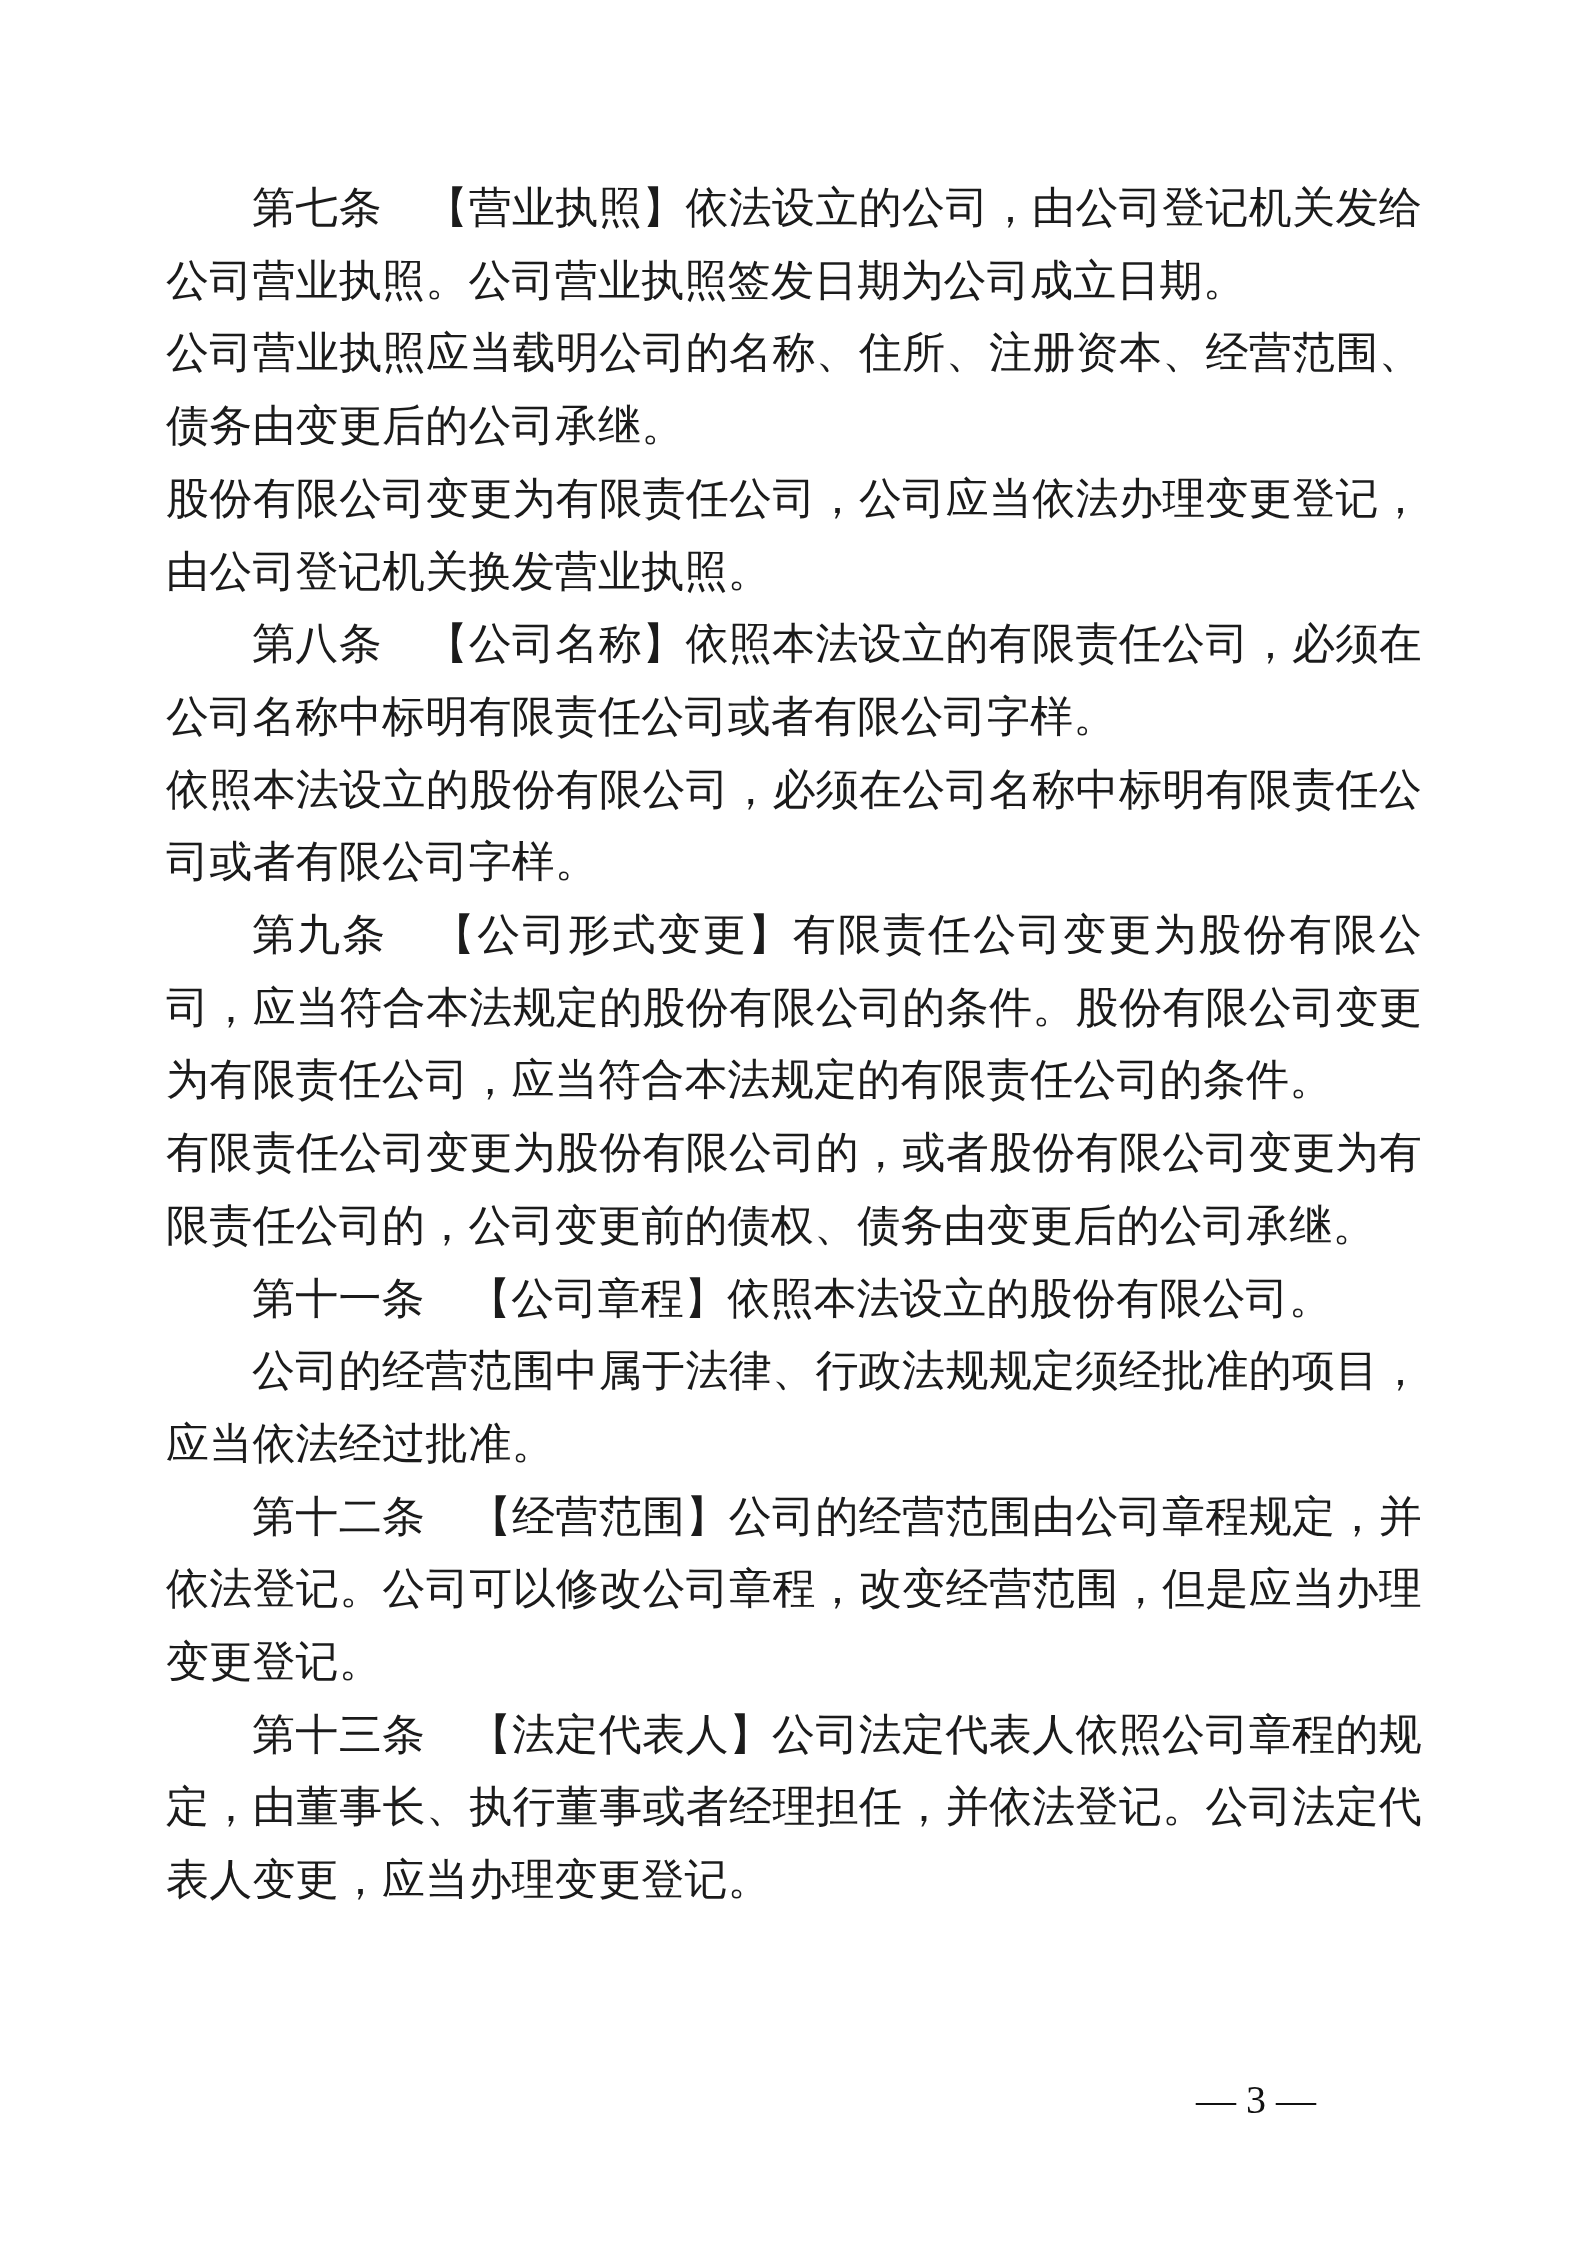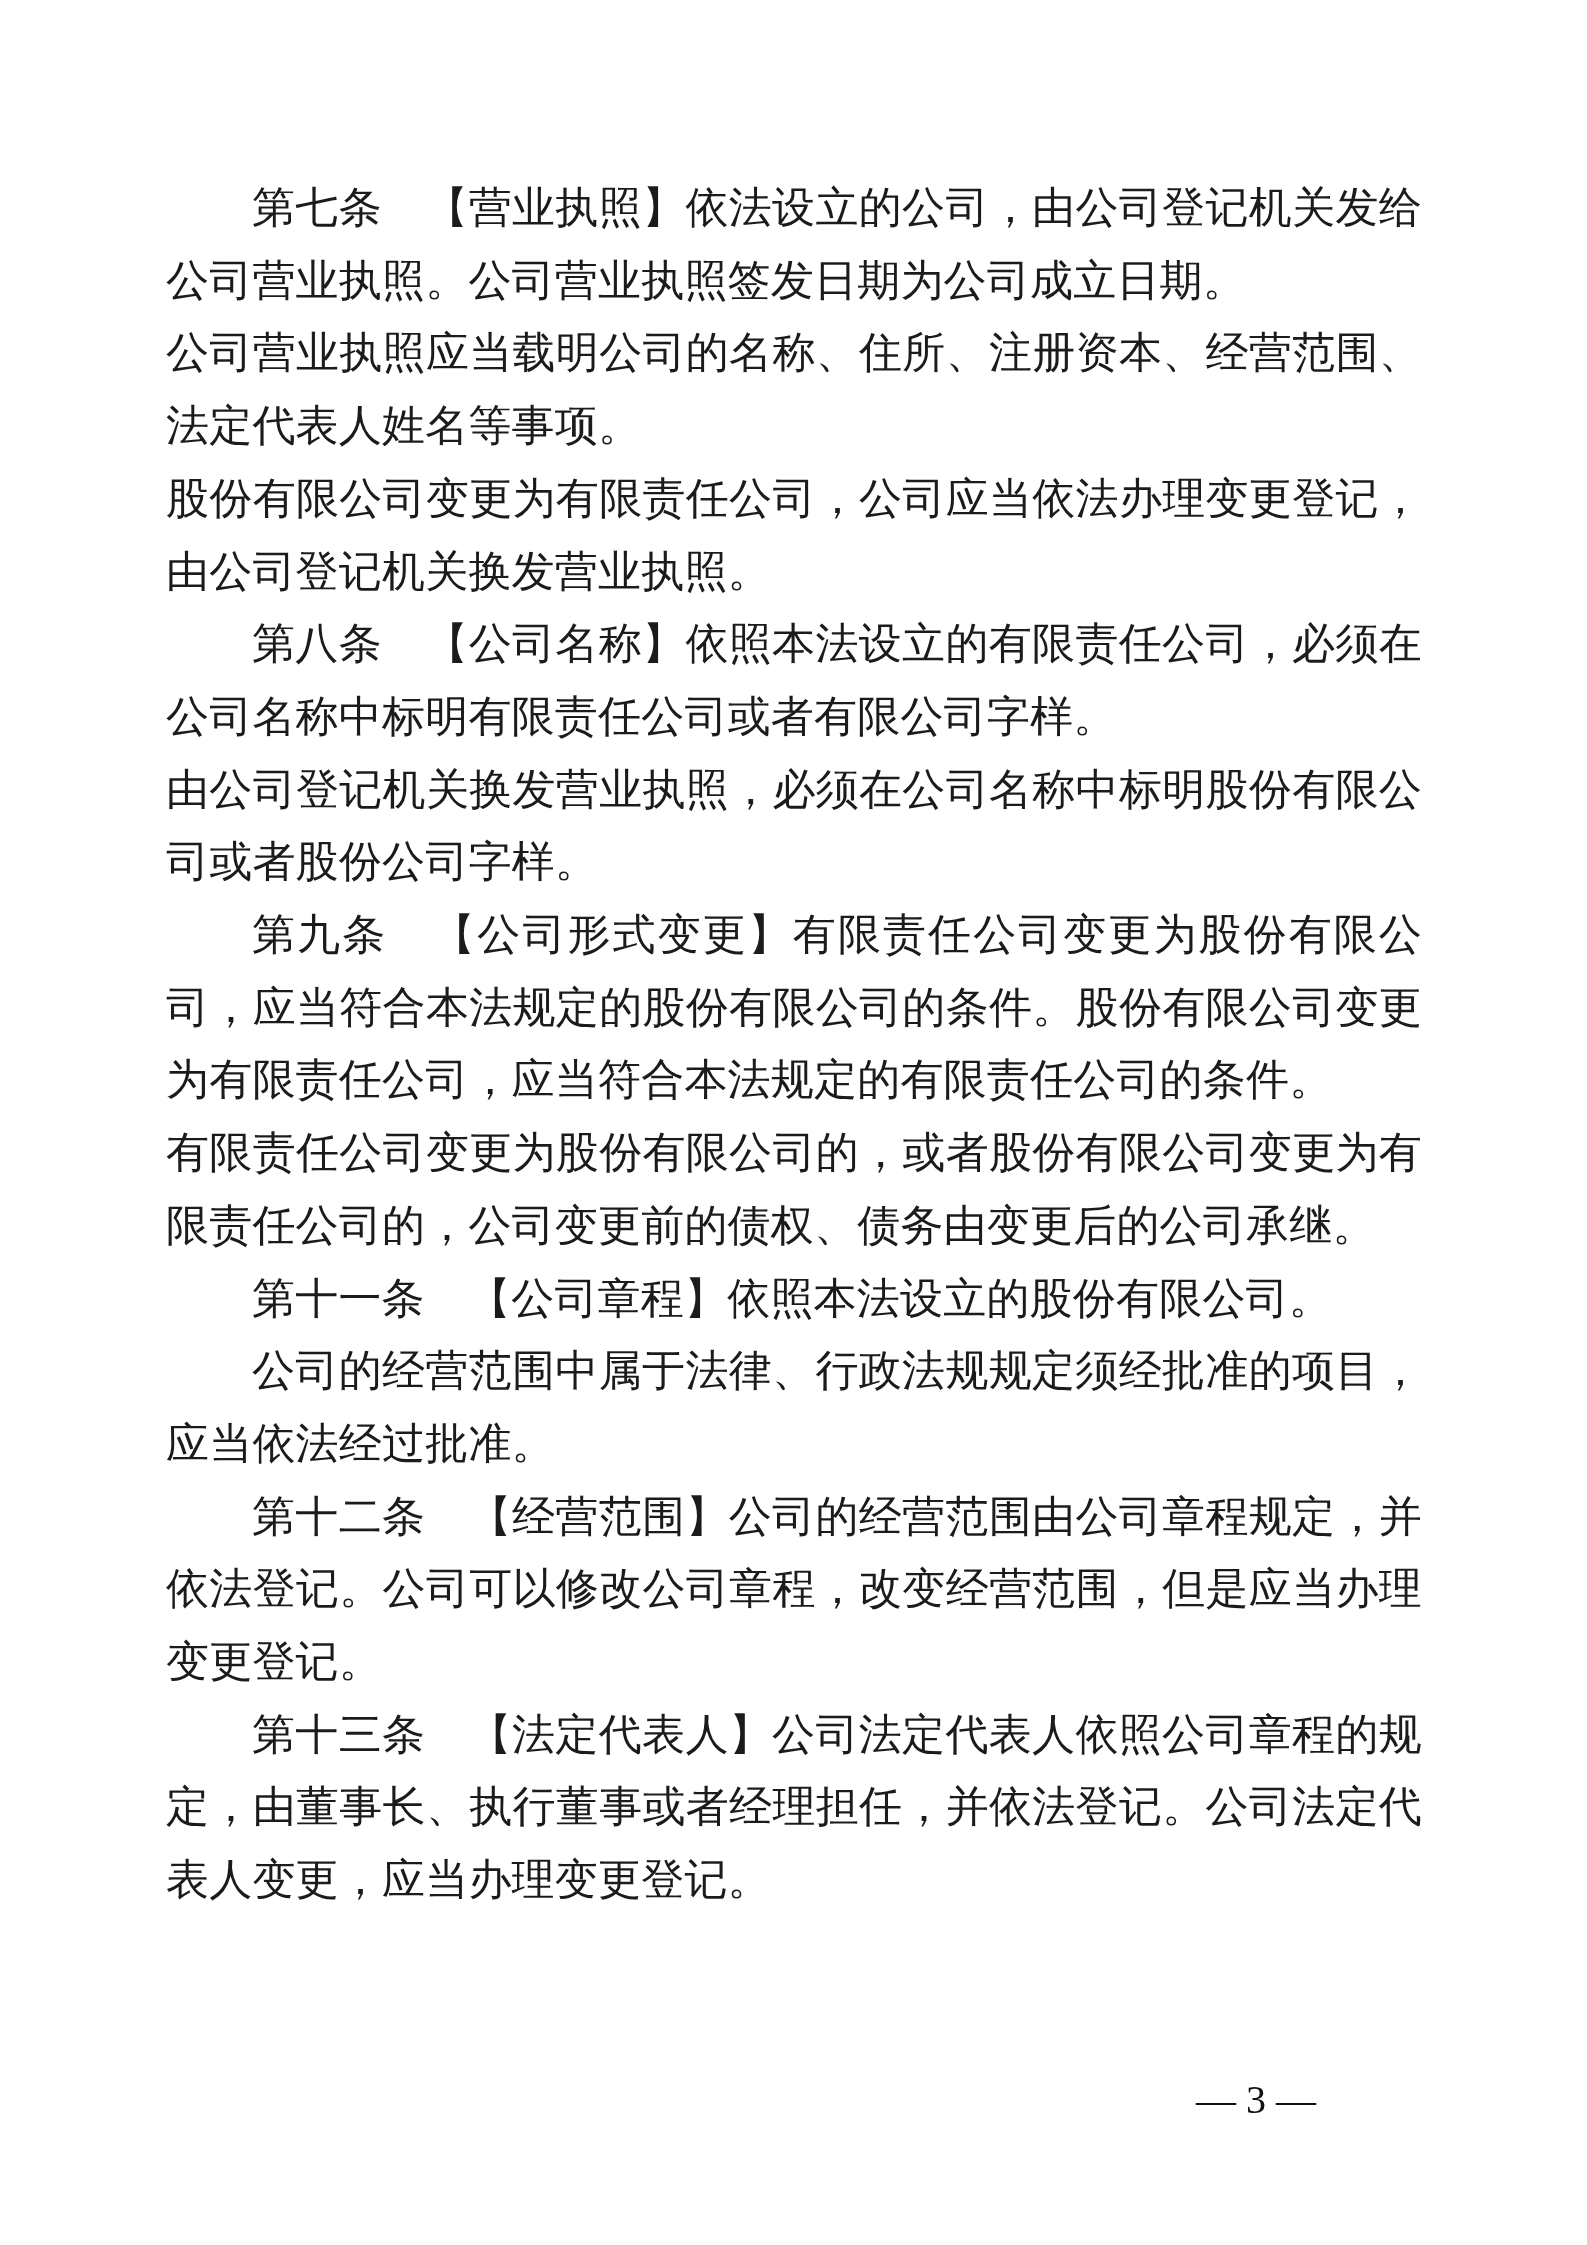--- a/index.html
+++ b/index.html
@@ -54,24 +54,24 @@
   }
 </style>
 </head>
 <body>
 
 <div class="page">
 
   <div class="page-body">
 
   <p class="para indent">第七条　【营业执照】依法设立的公司，由公司登记机关发给公司营业执照。公司营业执照签发日期为公司成立日期。</p>
-      <p class="para">公司营业执照应当载明公司的名称、住所、注册资本、经营范围、法定代表人姓名等事项。</p>
+      <p class="para">公司营业执照应当载明公司的名称、住所、注册资本、经营范围、债务由变更后的公司承继。</p>
       <p class="para">股份有限公司变更为有限责任公司，公司应当依法办理变更登记，由公司登记机关换发营业执照。</p>
       <p class="para indent">第八条　【公司名称】依照本法设立的有限责任公司，必须在公司名称中标明有限责任公司或者有限公司字样。</p>
-      <p class="para">由公司登记机关换发营业执照，必须在公司名称中标明股份有限公司或者股份公司字样。</p>
+      <p class="para">依照本法设立的股份有限公司，必须在公司名称中标明有限责任公司或者有限公司字样。</p>
       <p class="para indent">第九条　【公司形式变更】有限责任公司变更为股份有限公司，应当符合本法规定的股份有限公司的条件。股份有限公司变更为有限责任公司，应当符合本法规定的有限责任公司的条件。</p>
       <p class="para">有限责任公司变更为股份有限公司的，或者股份有限公司变更为有限责任公司的，公司变更前的债权、债务由变更后的公司承继。</p>
       <p class="para indent">第十一条　【公司章程】依照本法设立的股份有限公司。</p>
       <p class="para indent">公司的经营范围中属于法律、行政法规规定须经批准的项目，应当依法经过批准。</p>
       <p class="para indent">第十二条　【经营范围】公司的经营范围由公司章程规定，并依法登记。公司可以修改公司章程，改变经营范围，但是应当办理变更登记。</p>
       <p class="para indent">第十三条　【法定代表人】公司法定代表人依照公司章程的规定，由董事长、执行董事或者经理担任，并依法登记。公司法定代表人变更，应当办理变更登记。</p>
     </div>
 
   <div class="page-number">— 3 —</div>
 

